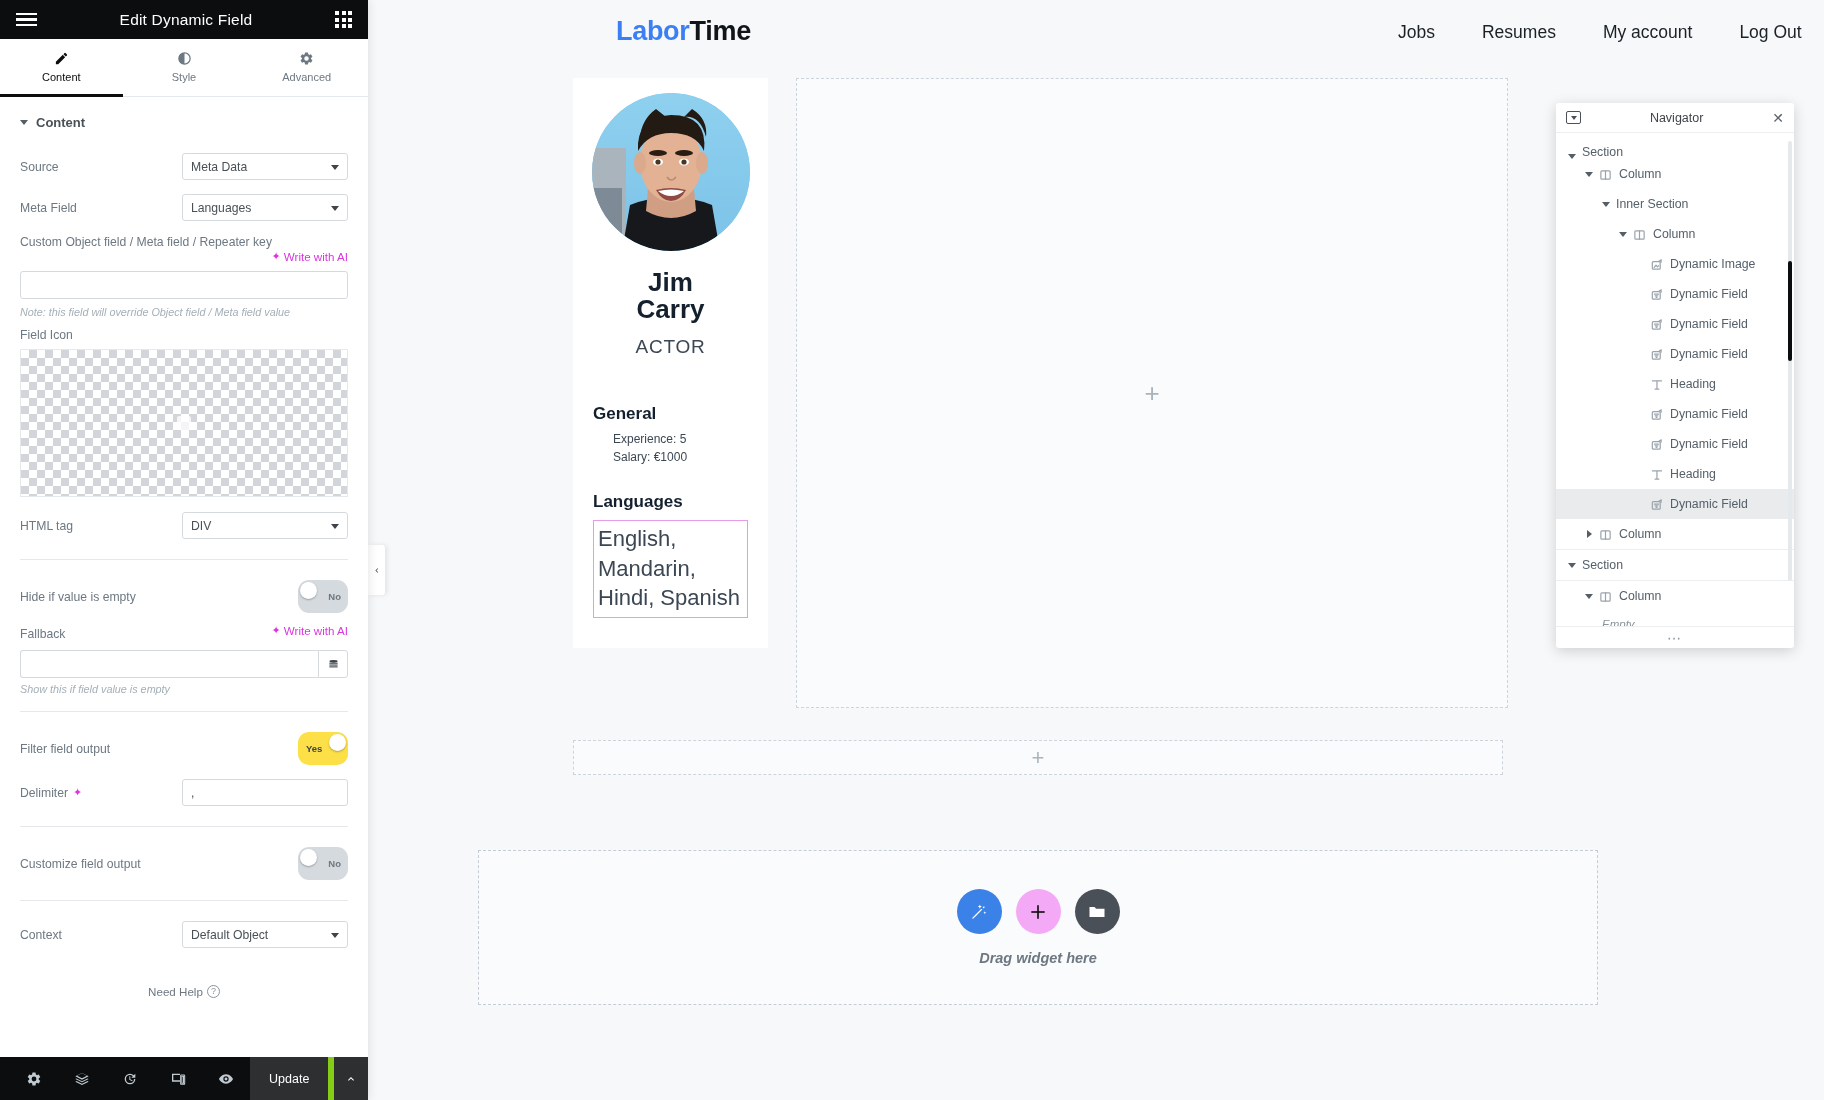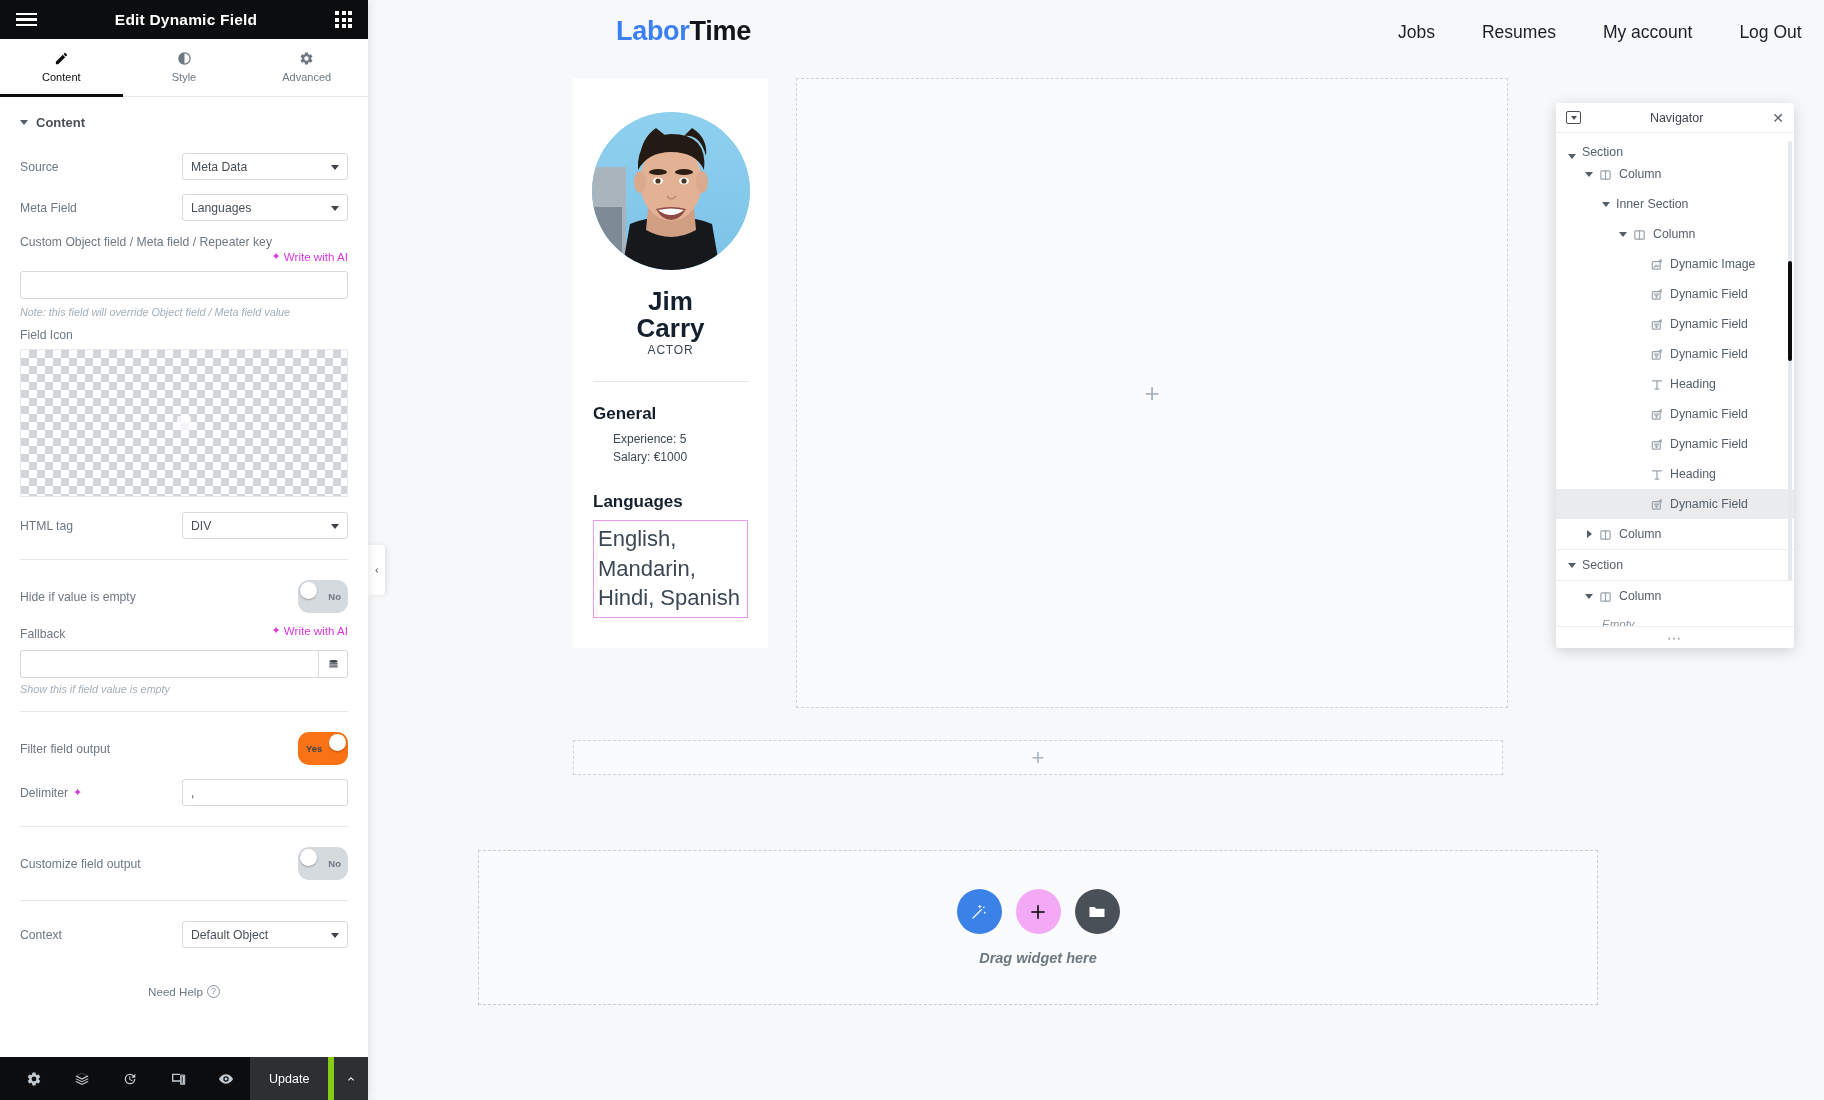--- a/index.html
+++ b/index.html
@@ -14,21 +14,21 @@
   #editor-panel {
     position: absolute; left: 0; top: 0; width: 368px; height: 1100px;
     background: #ffffff; display: flex; flex-direction: column;
     box-shadow: 0 0 10px rgba(0,0,0,.12); z-index: 30;
   }
   .panel-header {
     height: 39px; background: #0c0d0e; color: #fff;
     display: flex; align-items: center; justify-content: space-between;
     padding: 0 16px; flex: 0 0 39px;
   }
-  .panel-title { font-size: 15.5px; font-weight: bold; letter-spacing: .2px; }
+  .panel-title { font-size: 15.5px; font-weight: normal; letter-spacing: .2px; }
   .hamburger { display: flex; flex-direction: column; gap: 3px; cursor: pointer; }
   .hamburger i { display: block; width: 21px; height: 2.5px; background: #fff; }
   .grid-icon { display: grid; grid-template-columns: repeat(3, 4px); gap: 2.5px; cursor: pointer; }
   .grid-icon i { display: block; width: 4px; height: 4px; background: #fff; }
 
   .panel-tabs {
     display: flex; height: 58px; background: #fff;
     border-bottom: 1px solid #e6e9ec; flex: 0 0 58px;
   }
   .panel-tab {
@@ -104,21 +104,21 @@
     cursor: pointer; display: flex; align-items: center;
   }
   .toggle .knob {
     position: absolute; width: 17px; height: 17px; border-radius: 50%;
     background: #fff; top: 2px; box-shadow: 0 1px 2px rgba(0,0,0,.28);
   }
   .toggle .tlabel { position: absolute; font-size: 9.5px; font-weight: bold; }
   .toggle.off { background: #d5dadf; }
   .toggle.off .knob { left: 2px; }
   .toggle.off .tlabel { right: 7px; color: #6d7882; }
-  .toggle.on { background: #f97316; text-decoration: underline; }
+  .toggle.on { background: #fde047; text-decoration: underline; }
   .toggle.on .knob { right: 2px; }
   .toggle.on .tlabel { left: 8px; color: #3f444b; }
 
   .input-with-btn { display: flex; width: 100%; }
   .input-with-btn .text-input { border-right: none; border-radius: 3px 0 0 3px; }
   .db-btn {
     width: 30px; height: 28px; border: 1px solid #d5dadf; border-radius: 0 3px 3px 0;
     background: #fff; display: flex; align-items: center; justify-content: center;
     cursor: pointer; flex: 0 0 30px;
   }
@@ -193,21 +193,21 @@
   }
   .avatar {
     width: 158px; height: 158px; border-radius: 50%; overflow: hidden;
     position: relative; background: #86c9ea; flex: 0 0 158px;
   }
   .person-name {
     margin-top: 18px; font-size: 26px; font-weight: bold; color: #14202e;
     text-align: center; line-height: 1.07;
   }
   .person-role {
-    margin-top: 0; font-size: 12px; color: #3c4754; letter-spacing: .8px;
+    margin-top: 12px; font-size: 19px; color: #3c4754; letter-spacing: .8px;
   }
   .card-rule { width: 100%; height: 1px; background: #e3e6e9; margin: 24px 0 22px 0; }
   .card-h { align-self: flex-start; font-size: 17px; font-weight: bold; color: #14202e; }
   .card-p {
     align-self: flex-start; font-size: 12px; color: #3c4754; line-height: 1.45;
     margin-top: 7px;
     margin-left: 20px;
   }
   .card-h2 { align-self: flex-start; font-size: 17px; font-weight: bold; color: #14202e; margin-top: 26px; }
   .selected-field {

